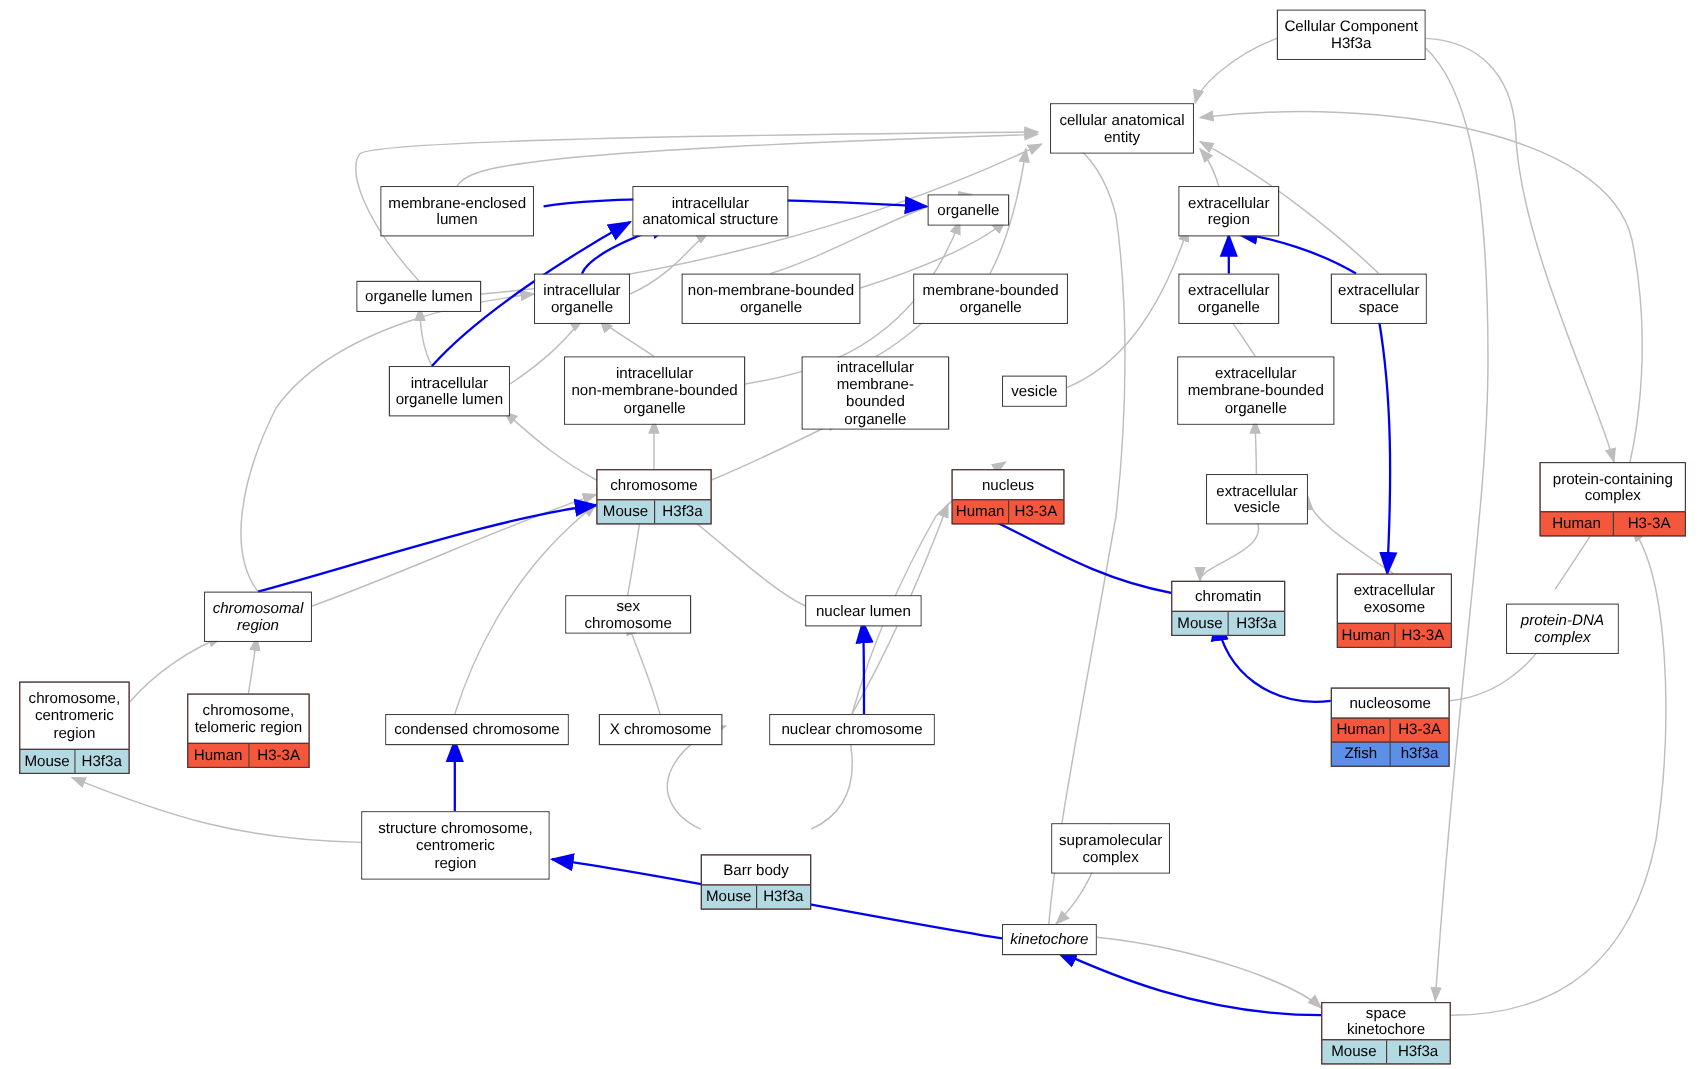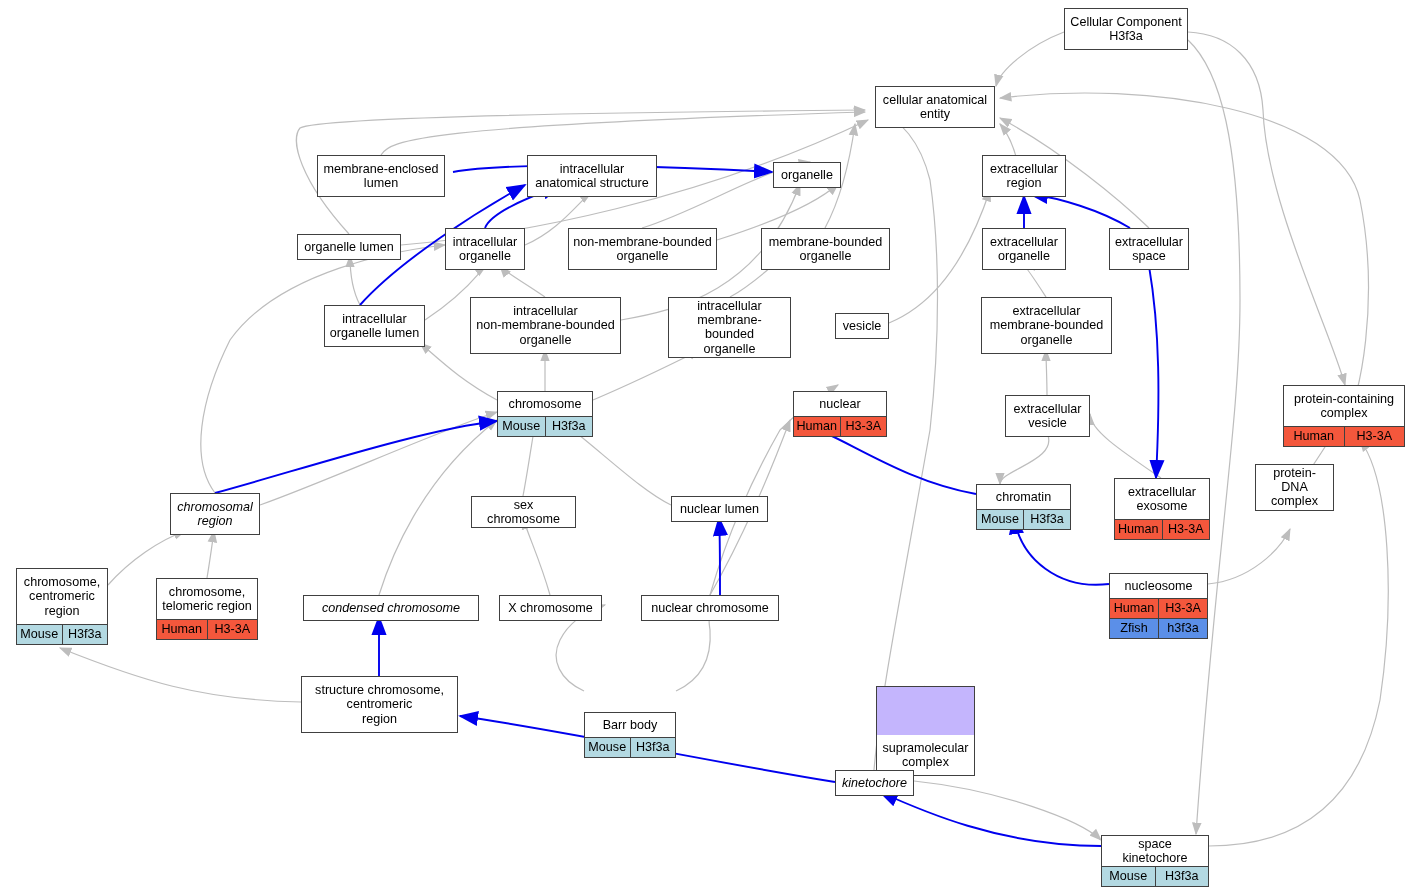--- a/index.html
+++ b/index.html
@@ -1,19 +1,19 @@
 <!DOCTYPE html>
 <html><head>
 <meta charset="utf-8">
 <style>
   html,body{margin:0;padding:0;background:#fff;}
   body{font-family:"Liberation Sans","DejaVu Sans",sans-serif;}
   #canvas{position:relative;width:1416px;height:891px;background:#ffffff;overflow:hidden;}
   #edges{position:absolute;left:0;top:0;width:1416px;height:891px;}
-  .node{position:absolute;box-sizing:border-box;border:1.6px solid #404040;background:#c4b5fd;
+  .node{position:absolute;box-sizing:border-box;border:1.6px solid #404040;background:#7f1d1d;
         display:flex;flex-direction:column;align-items:stretch;z-index:5;}
   .node .title{flex:1;display:flex;align-items:center;justify-content:center;text-align:center;
         font-size:12.6px;line-height:14.2px;color:#000;padding:1px 4px;white-space:pre-line;background:#fff;}
   .node .annos{display:flex;flex-direction:column;}
   .anno-row{display:flex;border-top:1.6px solid #404040;}
   .anno-cell{flex:1;text-align:center;font-size:12.6px;line-height:17px;color:#000;
         padding:1px 2px;white-space:nowrap;overflow:hidden;}
   .anno-cell.first{border-right:1.6px solid #404040;}
   .sp-mouse{background:#b3d9e2;}
   .sp-human{background:#f4573c;}
@@ -182,21 +182,21 @@
       <div class="node" style="left: 497px; top: 391px; width: 96px; min-height: 22px;">
         <div class="title" style="min-height: 22px;">chromosome</div>
         <div class="annos">
           <div class="anno-row">
             <div class="anno-cell first sp-mouse">Mouse</div>
             <div class="anno-cell sp-mouse">H3f3a</div>
           </div>
         </div>
       </div>
       <div class="node" style="left: 793px; top: 391px; width: 94px; min-height: 22px;">
-        <div class="title" style="min-height: 22px;">nuclear</div>
+        <div class="title" style="min-height: 22px;">nucleus</div>
         <div class="annos">
           <div class="anno-row">
             <div class="anno-cell first sp-human">Human</div>
             <div class="anno-cell sp-human">H3-3A</div>
           </div>
         </div>
       </div>
       <div class="node" style="left: 170px; top: 493px; width: 90px; min-height: 38px;">
         <div class="title" style="min-height: 38px; font-style: italic;">chromosomal
 region</div>
@@ -219,21 +219,21 @@
       <div class="node" style="left: 1114px; top: 478px; width: 96px; min-height: 38px;">
         <div class="title" style="min-height: 38px;">extracellular
 exosome</div>
         <div class="annos">
           <div class="anno-row">
             <div class="anno-cell first sp-human">Human</div>
             <div class="anno-cell sp-human">H3-3A</div>
           </div>
         </div>
       </div>
-      <div class="node" style="left: 1255px; top: 464px; width: 79px; min-height: 38px;">
+      <div class="node" style="left: 1255px; top: 503px; width: 94px; min-height: 38px; font-style: italic;">
         <div class="title" style="min-height: 38px;">protein-DNA
 complex</div>
       </div>
       <div class="node" style="left: 16px; top: 568px; width: 92px; min-height: 53px;">
         <div class="title" style="min-height: 53px;">chromosome,
 centromeric
 region</div>
         <div class="annos">
           <div class="anno-row">
             <div class="anno-cell first sp-mouse">Mouse</div>
@@ -257,21 +257,21 @@
           <div class="anno-row">
             <div class="anno-cell first sp-human">Human</div>
             <div class="anno-cell sp-human">H3-3A</div>
           </div>
           <div class="anno-row">
             <div class="anno-cell first sp-zfish">Zfish</div>
             <div class="anno-cell sp-zfish">h3f3a</div>
           </div>
         </div>
       </div>
-      <div class="node" style="left: 303px; top: 595px; width: 176px; min-height: 22px; font-style: italic;">
+      <div class="node" style="left: 321px; top: 595px; width: 153px; min-height: 22px;">
         <div class="title" style="min-height: 22px;">condensed chromosome</div>
       </div>
       <div class="node" style="left: 499px; top: 595px; width: 103px; min-height: 22px;">
         <div class="title" style="min-height: 22px;">X chromosome</div>
       </div>
       <div class="node" style="left: 641px; top: 595px; width: 138px; min-height: 22px;">
         <div class="title" style="min-height: 22px;">nuclear chromosome</div>
       </div>
       <div class="node" style="left: 301px; top: 676px; width: 157px; min-height: 53px;">
         <div class="title" style="min-height: 53px;">structure chromosome,
@@ -281,21 +281,21 @@
       <div class="node" style="left: 584px; top: 712px; width: 92px; min-height: 22px;">
         <div class="title" style="min-height: 22px;">Barr body</div>
         <div class="annos">
           <div class="anno-row">
             <div class="anno-cell first sp-mouse">Mouse</div>
             <div class="anno-cell sp-mouse">H3f3a</div>
           </div>
         </div>
       </div>
       <div class="node" style="left: 876px; top: 686px; width: 99px; min-height: 38px;">
-        <div class="title" style="min-height: 38px; margin-top: 48px;">supramolecular
+        <div class="title" style="min-height: 38px;">supramolecular
 complex</div>
       </div>
       <div class="node" style="left: 835px; top: 770px; width: 79px; min-height: 22px; font-style: italic;">
         <div class="title" style="min-height: 22px;">kinetochore</div>
       </div>
       <div class="node" style="left: 1101px; top: 835px; width: 108px; min-height: 22px;">
         <div class="title" style="min-height: 22px;">space kinetochore</div>
         <div class="annos">
           <div class="anno-row">
             <div class="anno-cell first sp-mouse">Mouse</div>

